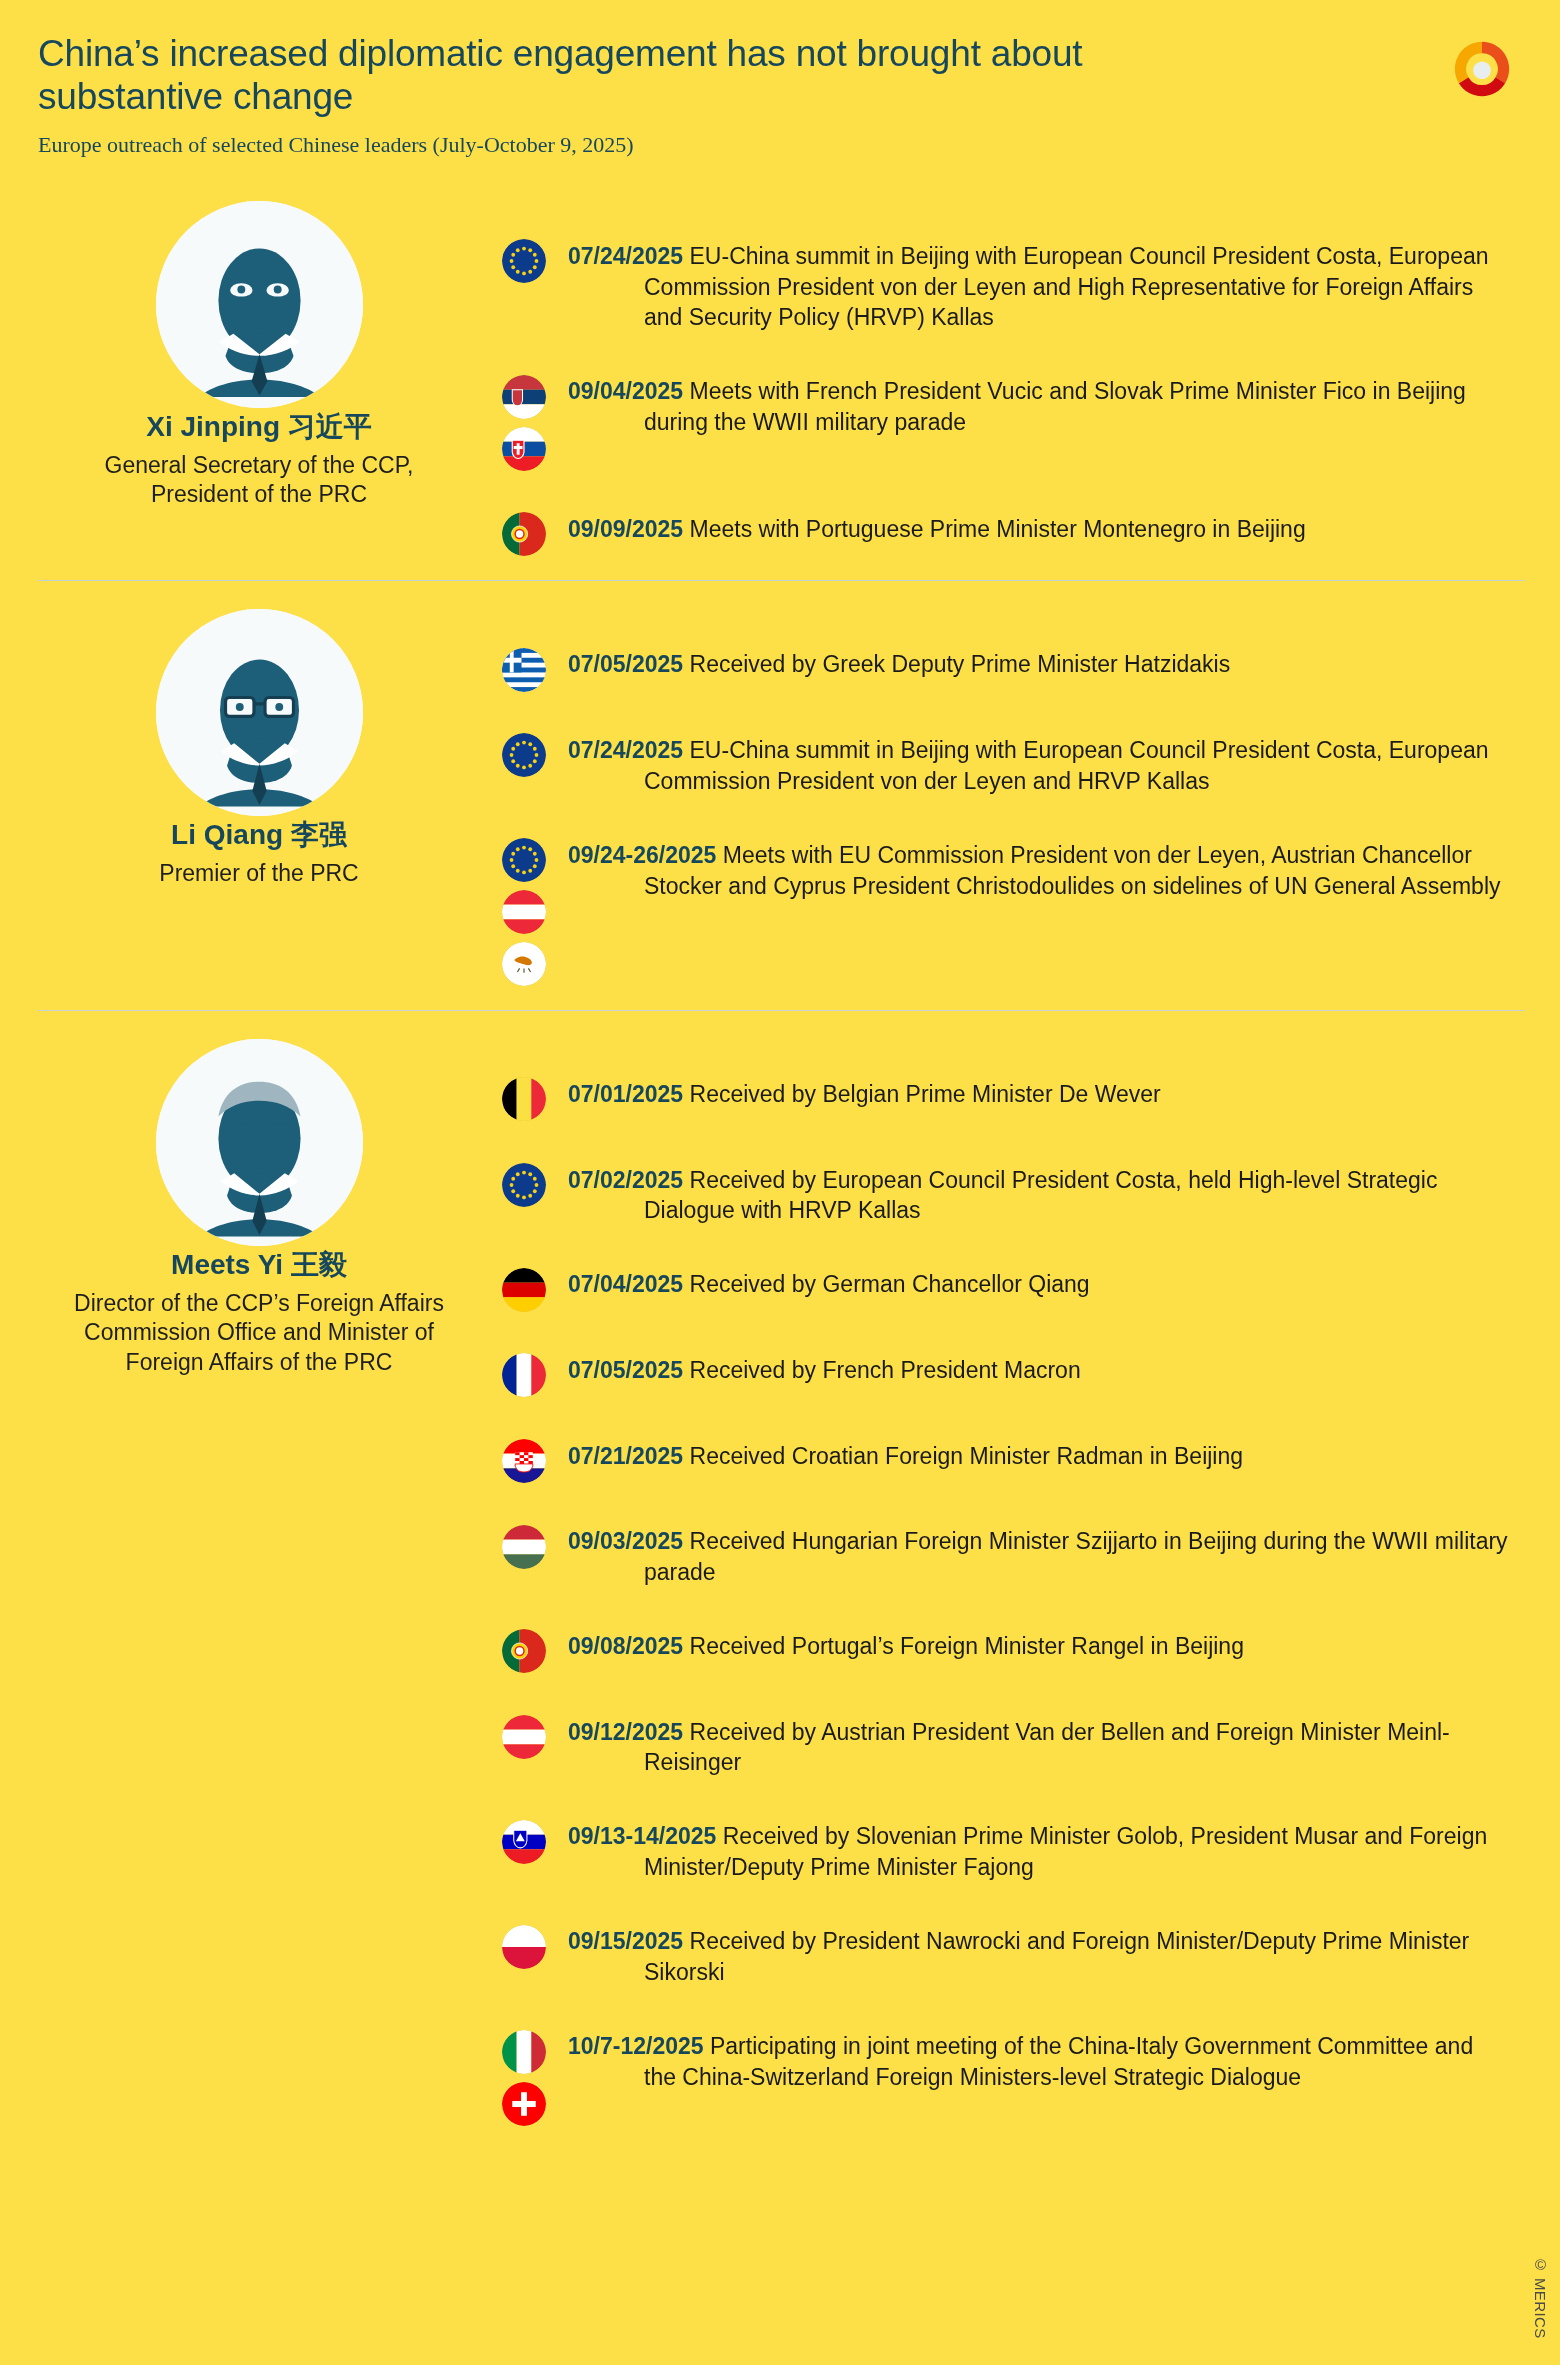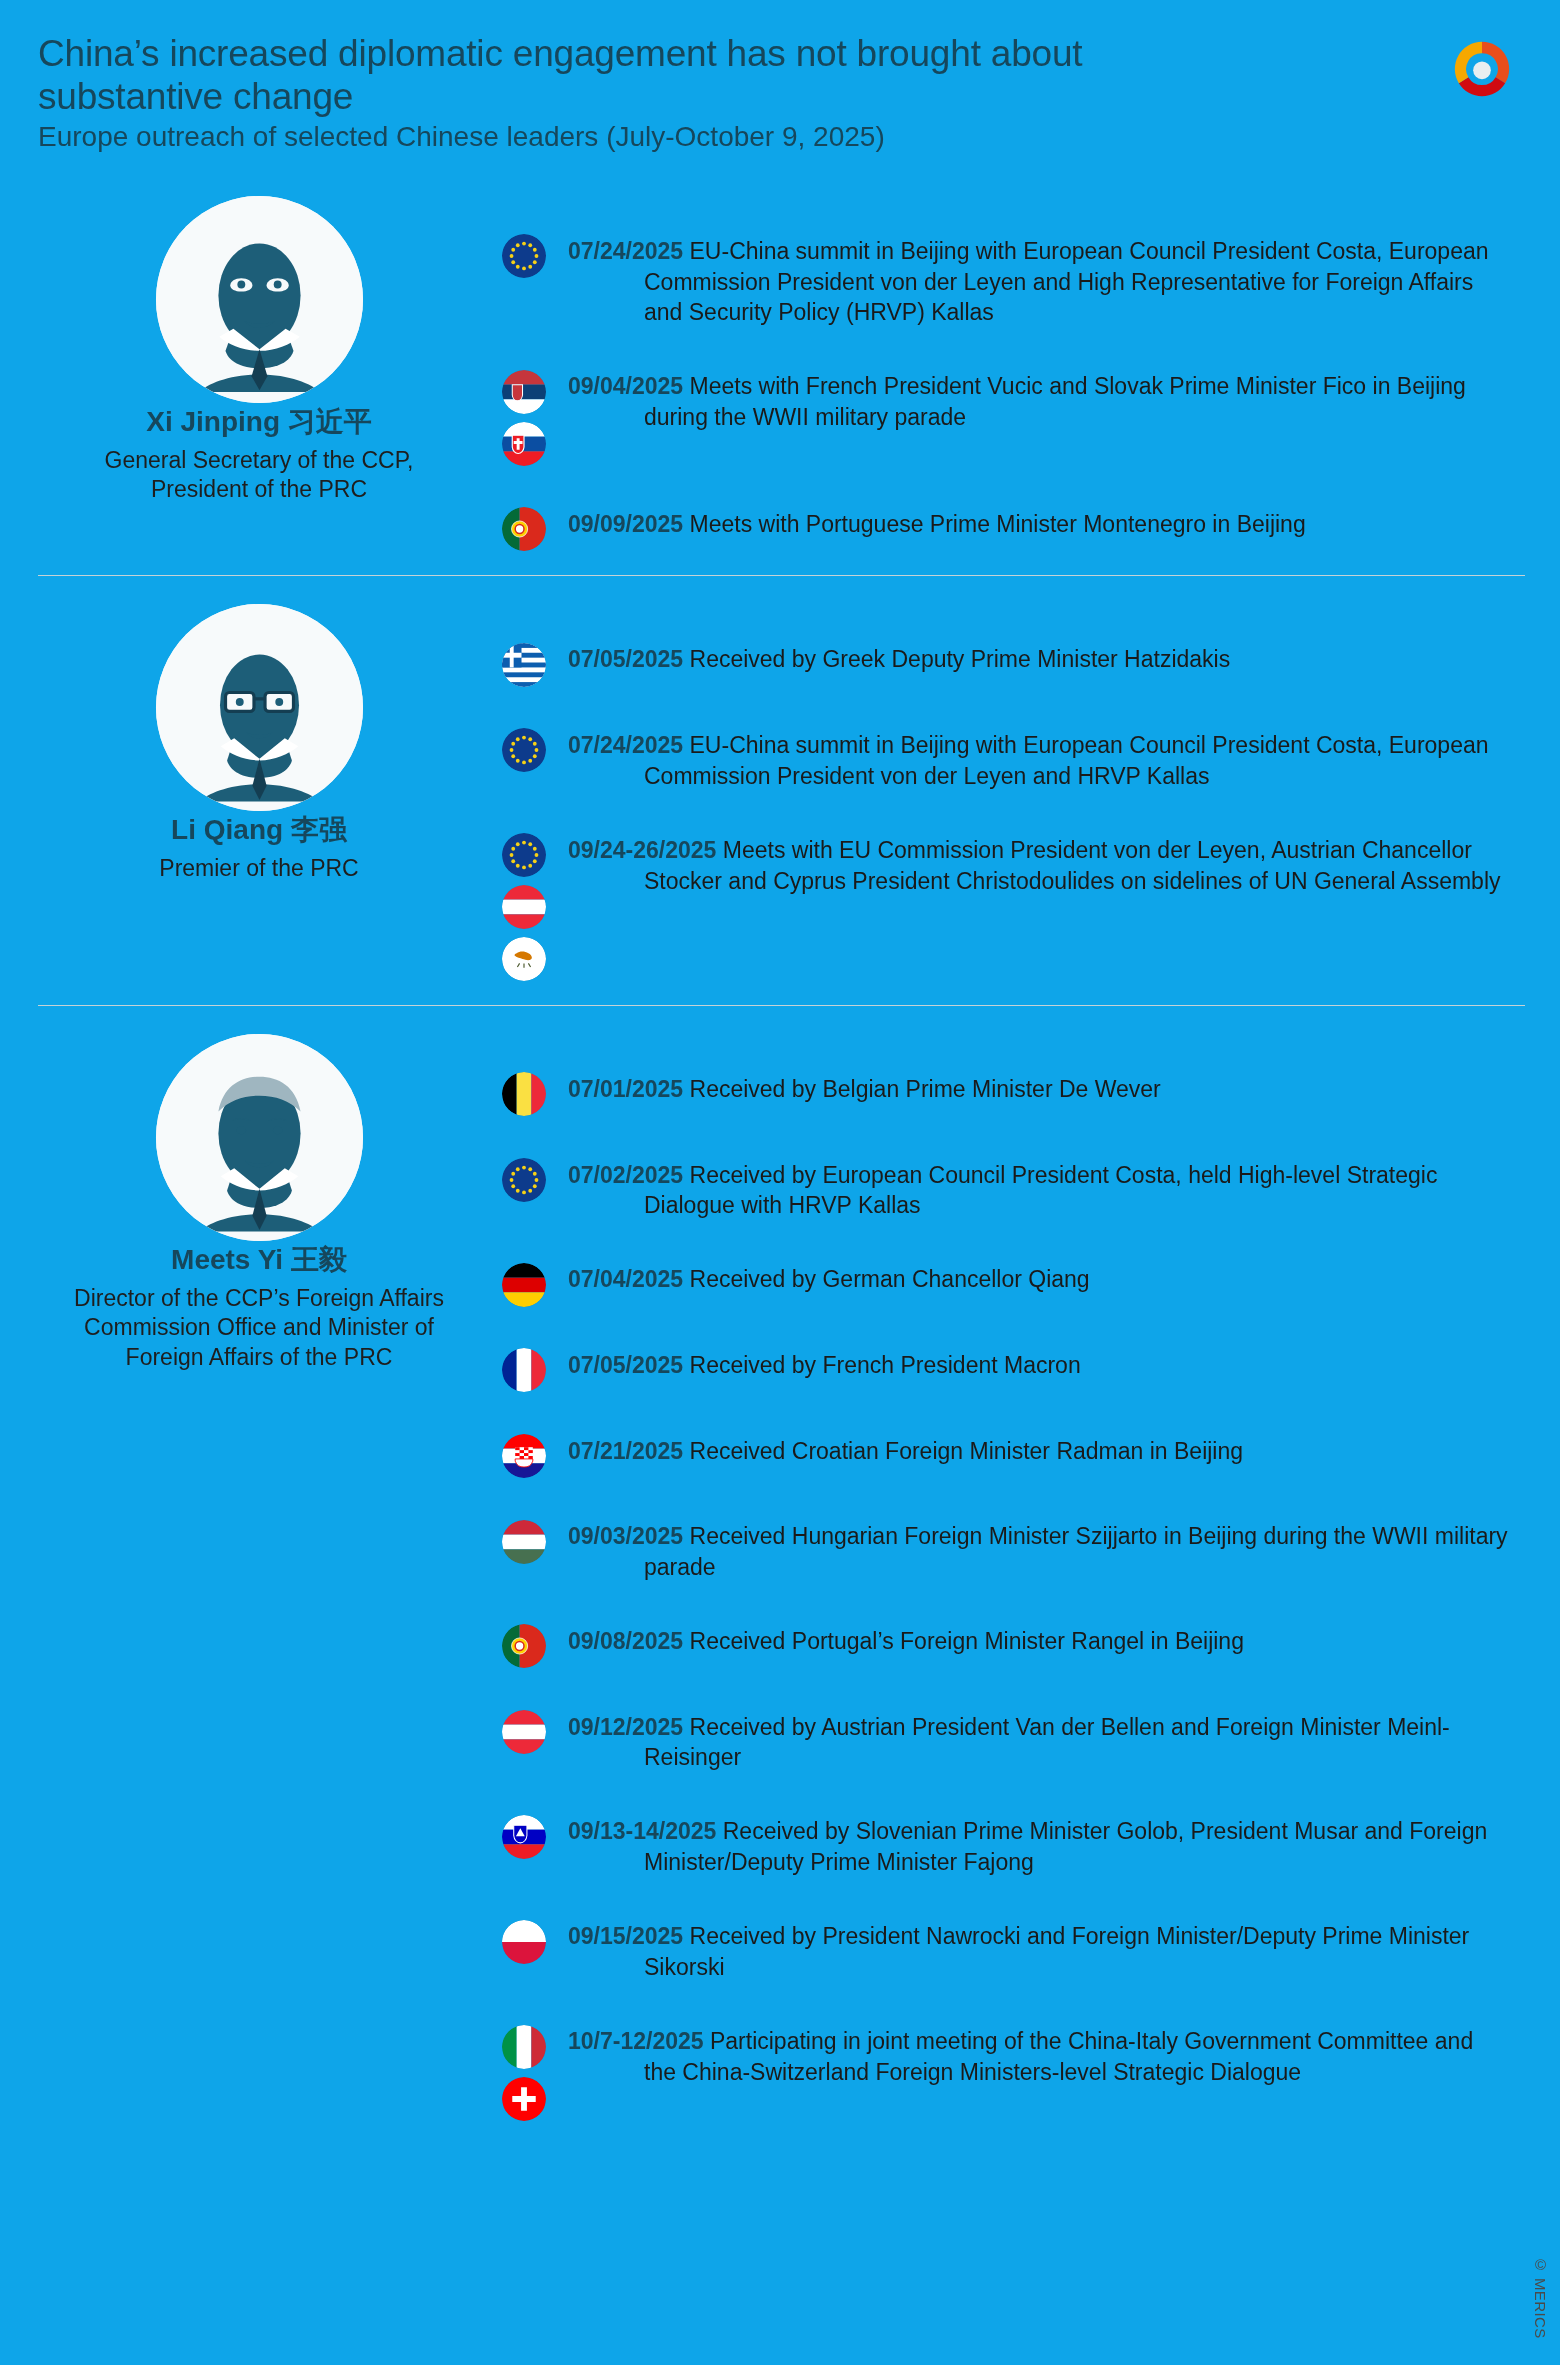--- a/index.html
+++ b/index.html
@@ -13,44 +13,45 @@
     font-family: "Liberation Sans", sans-serif;
     color: #1a1a1a;
     position: relative;
     overflow: hidden;
   }
   .poster {
     position: absolute;
     left: 0; top: 0;
     width: 1560px;
     height: 2366px;
-    background: #0ea5e9;
+    background: #fde047;
     padding: 12px;
   }
   .inner {
     position: absolute;
     left: 38px;
     top: 33px;
     width: 1487px;
   }
 
   
   .title {
     font-size: 37px;
     line-height: 1.16;
     font-weight: 400;
     color: #16475c;
     letter-spacing: -0.2px;
     max-width: 1104px;
   }
   .subtitle {
-    margin-top: 2px;
-    font-size: 28px;
+    margin-top: 13px;
+    font-size: 22px;
     color: #16475c;
     font-weight: 400;
+    font-family: Liberation Serif, serif;
   }
   .logo {
     position: absolute;
     right: 9.5px;
     top: 1.6px;
     width: 68px;
     height: 68px;
   }
 
   

